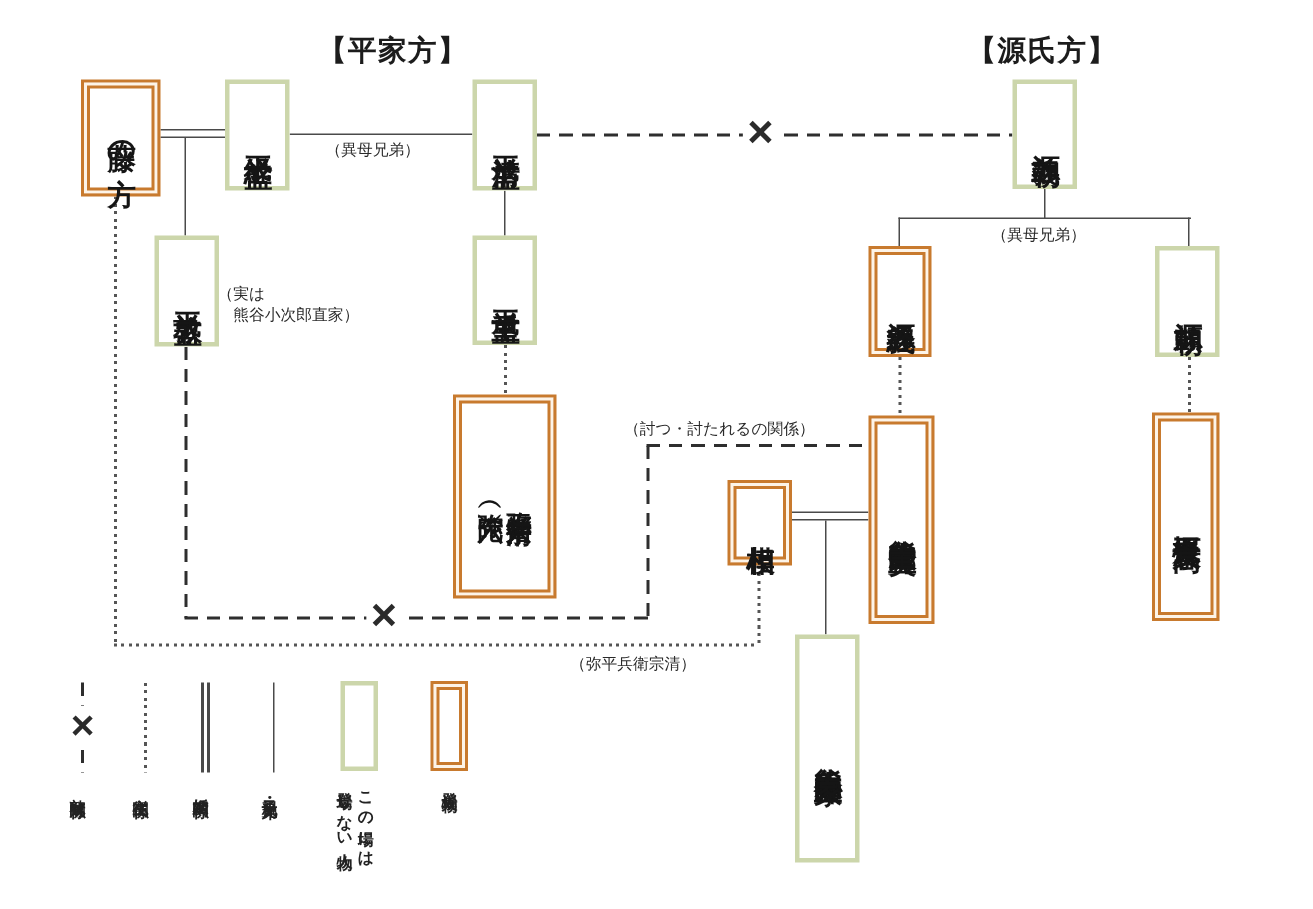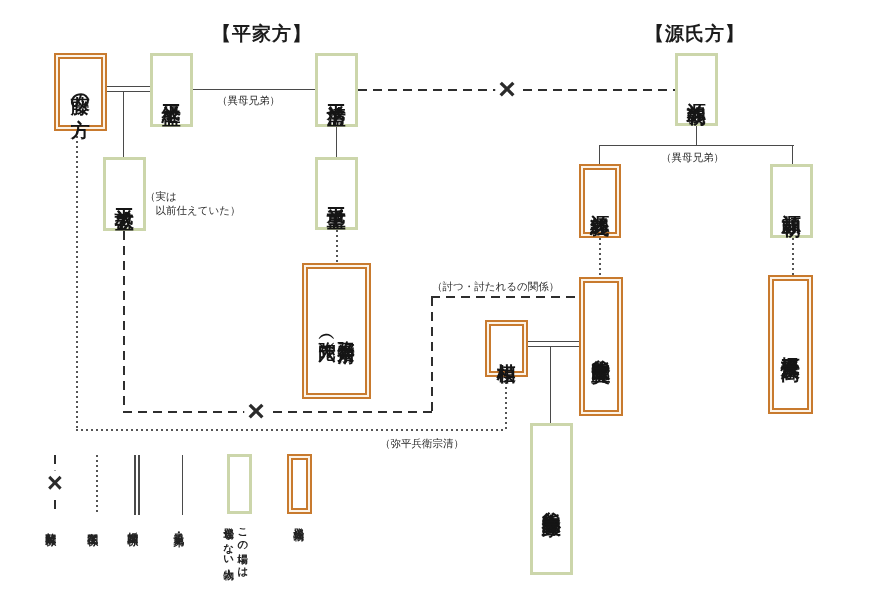--- a/index.html
+++ b/index.html
@@ -128,23 +128,23 @@
   </div>
   <div class="pbox green" style="left:770px;top:164px;width:43px;height:74px;">
     <span class="vtext">源頼朝</span>
   </div>
   <div class="pbox orange" style="left:768px;top:275px;width:45px;height:139px;">
     <span class="vtext">梶原平次景高</span>
   </div>
 
   <div class="abs note" style="left:217px;top:94px;">（異母兄弟）</div>
   <div class="abs note" style="left:145px;top:190px;">（実は
-　以前仕えていた）</div>
+　熊谷小次郎直家）</div>
   <div class="abs note" style="left:661px;top:151px;">（異母兄弟）</div>
-  <div class="abs note" style="left:432px;top:280px;text-align:center;">（討つ・討たれるの関係）</div>
+  <div class="abs note" style="left:416px;top:280px;text-align:center;">（討つ・討たれるの関係）</div>
   <div class="abs note" style="left:380px;top:437px;">（弥平兵衛宗清）</div>
 
   <div class="abs dash-v" style="left:54px;top:455px;height:60px;"></div>
   <span class="xmark" style="left:55px;top:485px;font-size:27px;">×</span>
   <div class="abs dot-v" style="left:96px;top:455px;height:60px;"></div>
   <div class="abs dbl-v" style="left:134px;top:455px;height:60px;"></div>
   <div class="abs solid-v" style="left:182px;top:455px;height:60px;"></div>
   <div class="leg-box green" style="left:227px;top:454px;width:25px;height:60px;"></div>
   <div class="leg-box orange" style="left:287px;top:454px;width:25px;height:60px;"></div>
 

